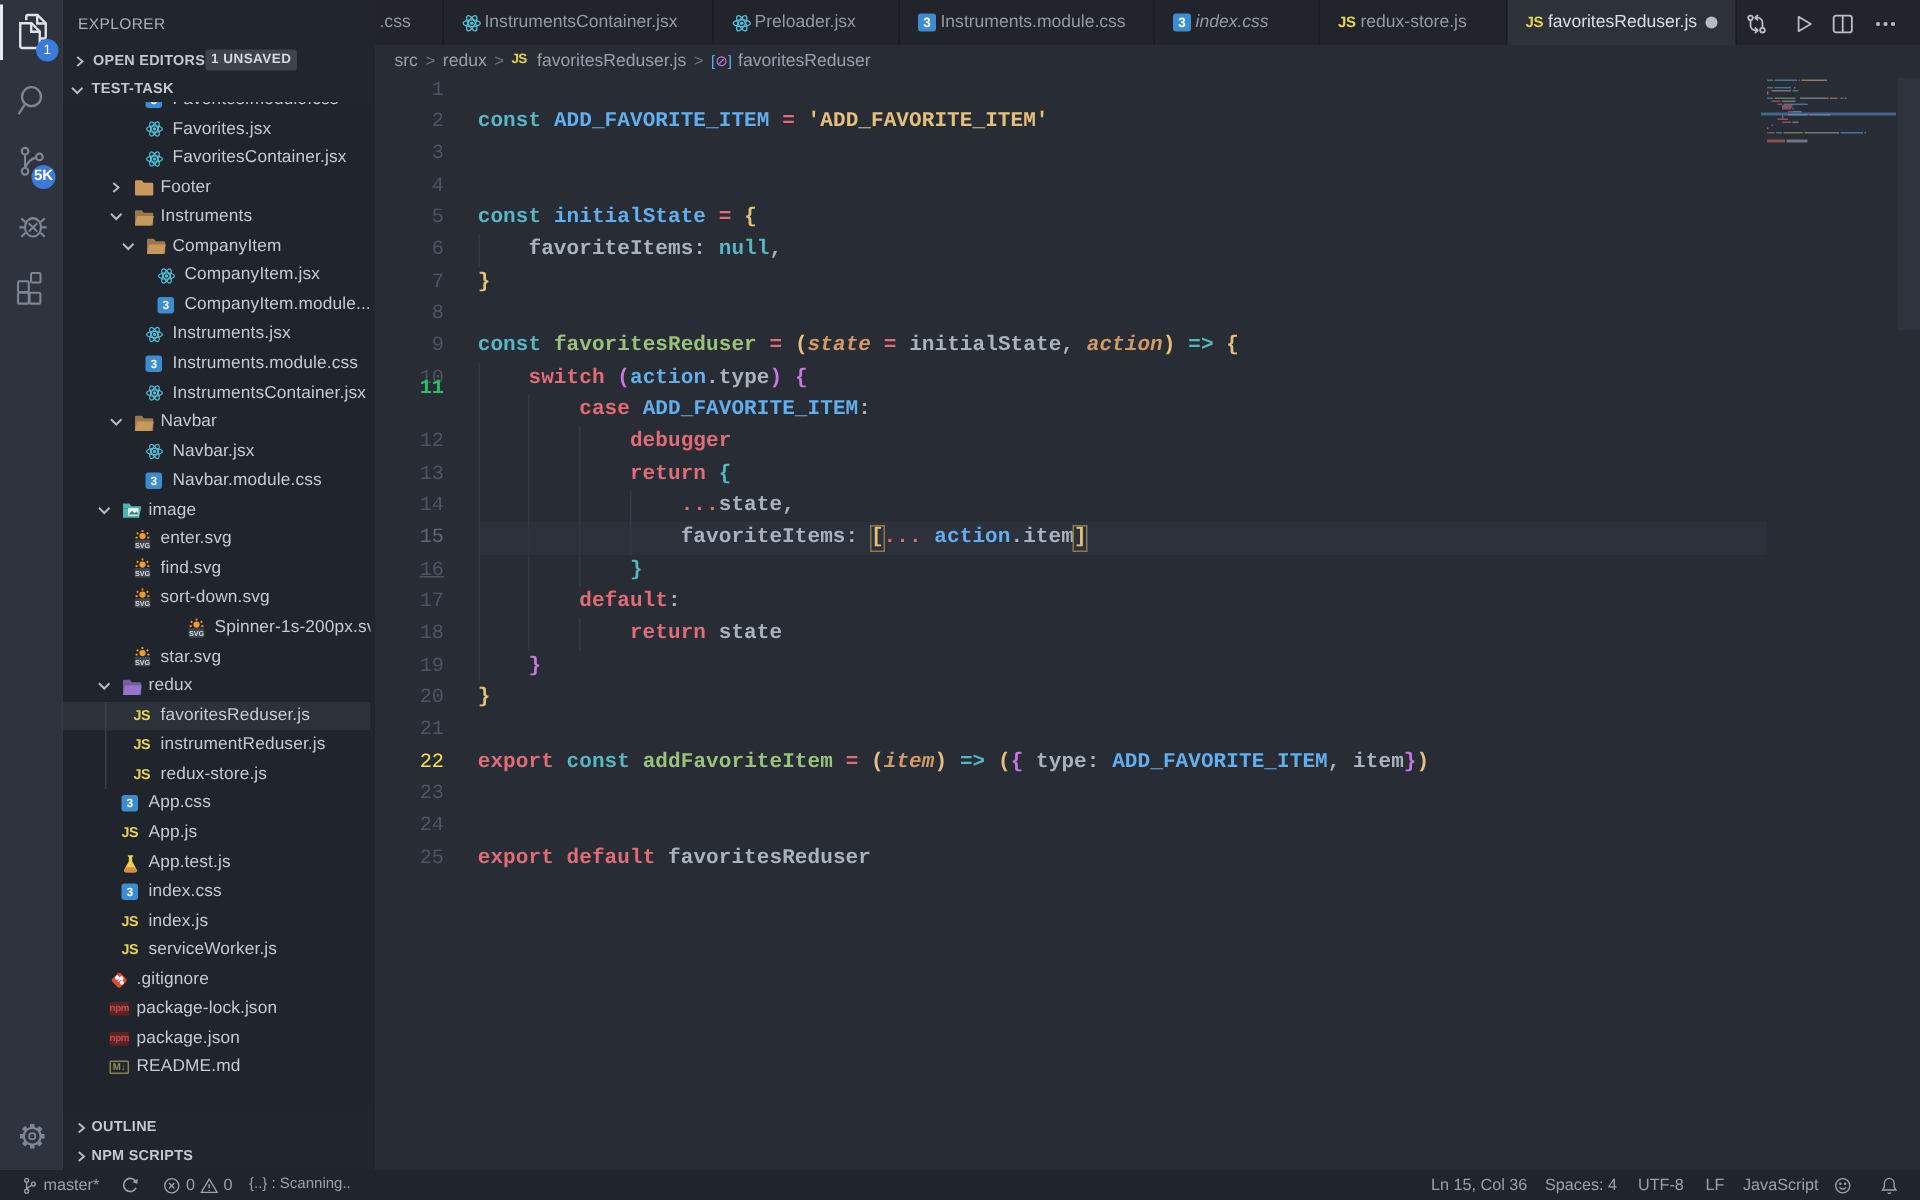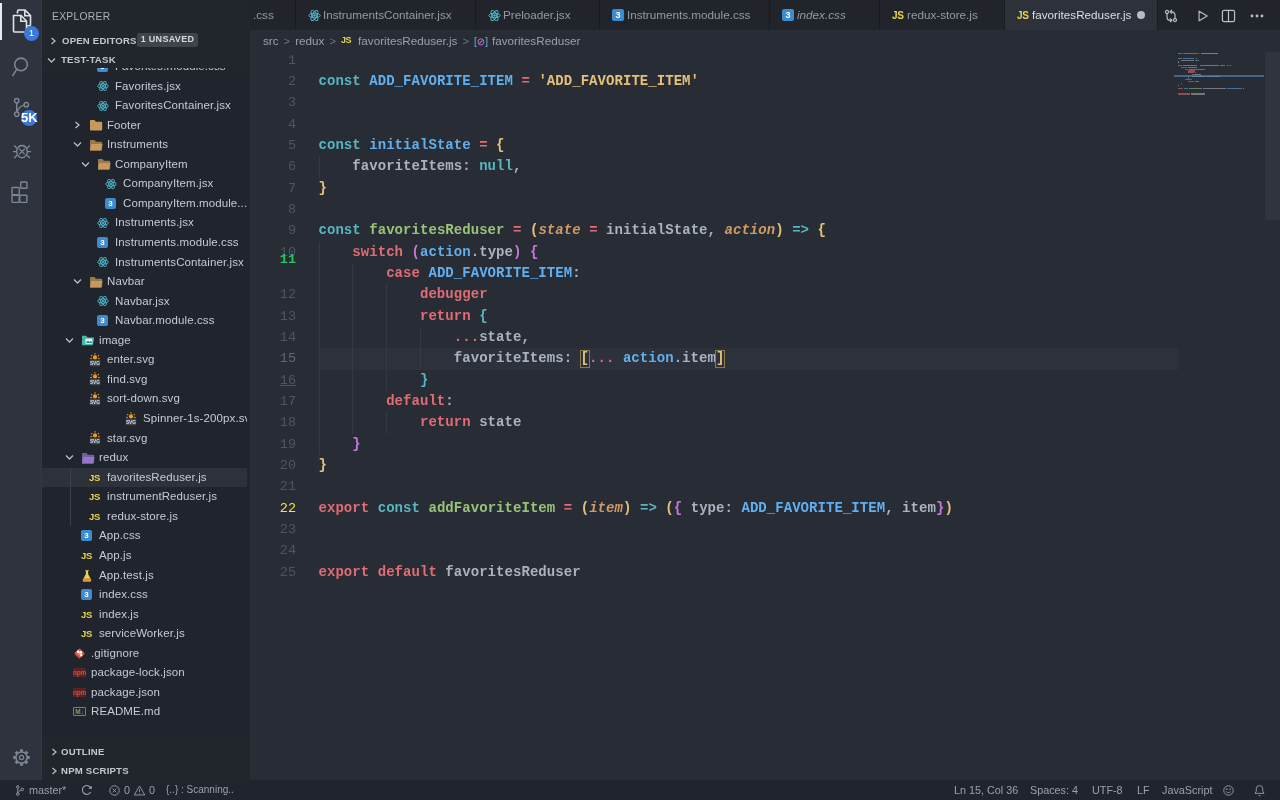--- a/index.html
+++ b/index.html
@@ -565,21 +565,21 @@
     </svg>
 <svg class="abs" style="left:10px;top:96px;" width="23" height="23" viewBox="0 0 24 24">
       <g fill="none" stroke="#7e8694" stroke-width="1.5">
         <circle cx="7" cy="5" r="2.3"></circle>
         <circle cx="17" cy="9" r="2.3"></circle>
         <circle cx="7" cy="19" r="2.3"></circle>
         <path d="M7 7.3 V16.7"></path>
         <path d="M14.8 9.5 C10 10.5 8.5 13 7.5 16.5"></path>
       </g>
     </svg>
-<div class="abs" style="left:21px;top:110px;width:16px;height:16px;border-radius:50%;background:#3c7ad9;color:#fff;font-size:13px;font-weight:bold;text-align:center;line-height:16px;">5K</div>
+<div class="abs" style="left:21px;top:110px;width:16px;height:16px;border-radius:50%;background:#3c7ad9;color:#fff;font-size:10px;font-weight:bold;text-align:center;line-height:16px;">5K</div>
 <svg class="abs" style="left:10.5px;top:138.5px;" width="22" height="22" viewBox="0 0 22 22">
       <g fill="none" stroke="#7e8694" stroke-width="1.4">
         <ellipse cx="11" cy="12.6" rx="5.3" ry="6.1"></ellipse>
         <path d="M8.2 9.8 L13.8 15.4 M13.8 9.8 L8.2 15.4" stroke-width="1.3"></path>
         <path d="M7.7 7.9 a4.1 3.7 0 0 1 6.6 0"></path>
         <path d="M6 9.2 L3.2 6.5 M16 9.2 L18.8 6.5 M5.7 12.6 H1.9 M16.3 12.6 H20.1 M6 16.2 L3.2 18.9 M16 16.2 L18.8 18.9"></path>
       </g>
     </svg>
 <svg class="abs" style="left:11px;top:180.5px;" width="17" height="23" viewBox="0 0 17 23">
       <g fill="none" stroke="#7e8694" stroke-width="1.4">

